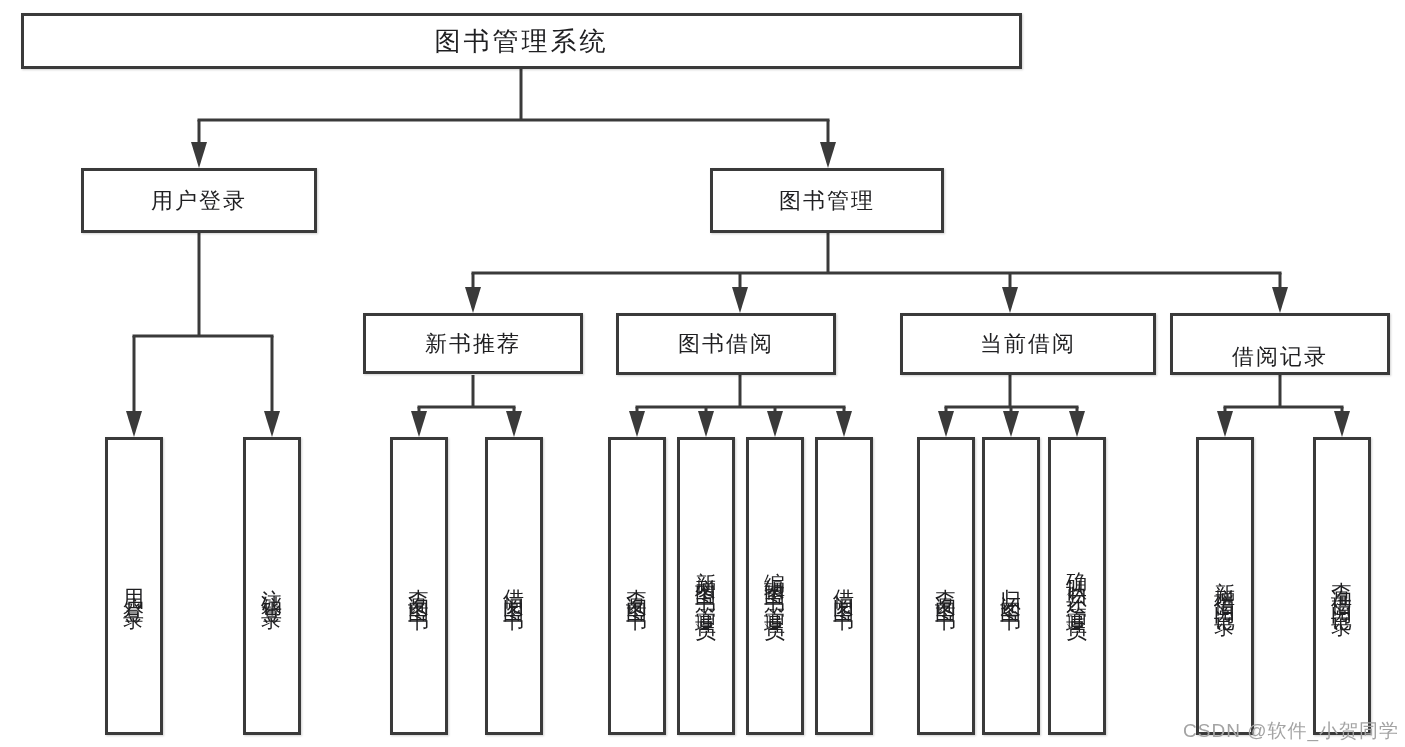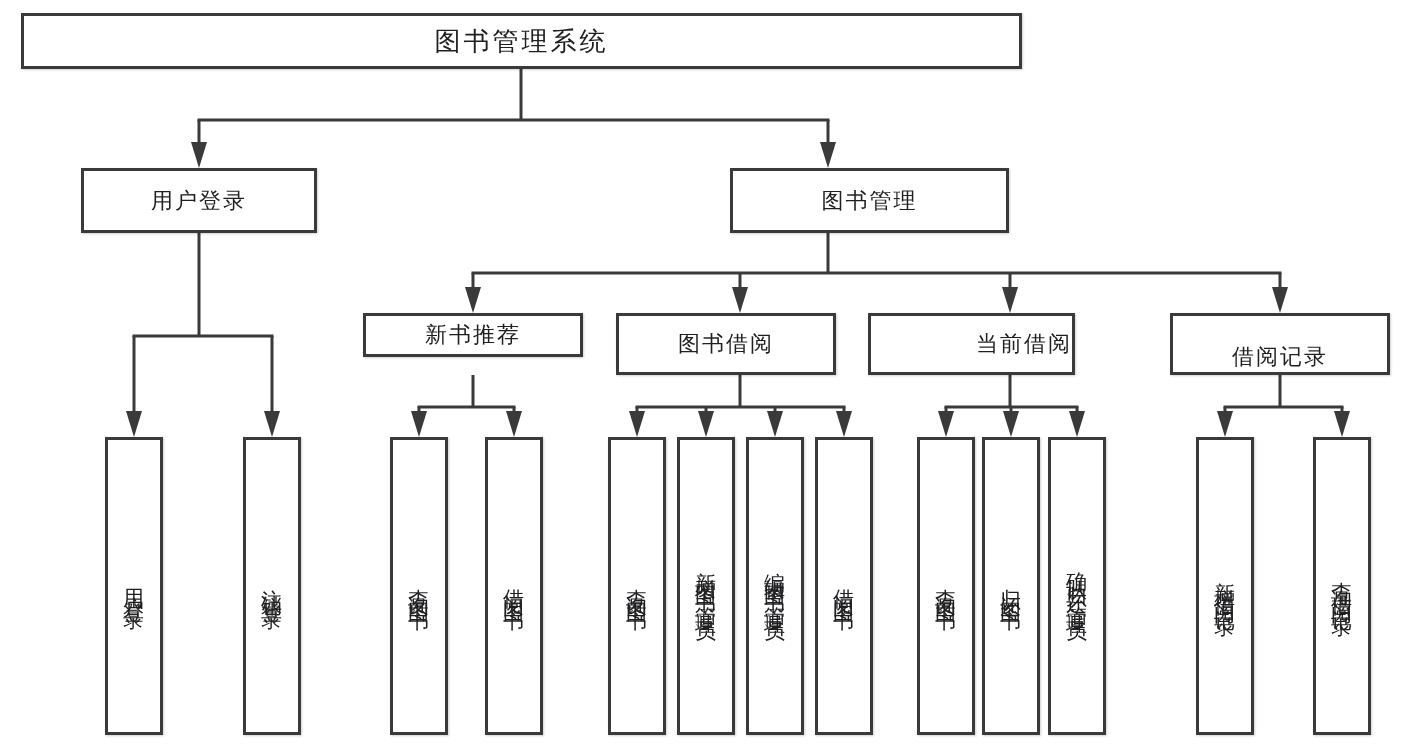--- a/index.html
+++ b/index.html
@@ -116,30 +116,30 @@
       <line x1="1342" y1="407" x2="1342" y2="423" stroke="#3a3a3a" stroke-width="3"></line>
       <polygon points="1334,411 1350,411 1342,437" fill="#3a3a3a"></polygon>
     </svg>
   <div id="nodes">
       <div class="node h root" style="left: 21px; top: 13px; width: 1001px; height: 56px;">
         <span class="label">图书管理系统</span>
       </div>
       <div class="node h" style="left: 81px; top: 168px; width: 236px; height: 65px;">
         <span class="label">用户登录</span>
       </div>
-      <div class="node h" style="left: 710px; top: 168px; width: 279px; height: 65px; margin-left: 20px;">
+      <div class="node h" style="left: 710px; top: 168px; width: 234px; height: 65px;">
         <span class="label">图书管理</span>
       </div>
-      <div class="node h" style="left: 363px; top: 313px; width: 220px; height: 44px;">
+      <div class="node h" style="left: 363px; top: 313px; width: 220px; height: 61px;">
         <span class="label">新书推荐</span>
       </div>
       <div class="node h" style="left: 616px; top: 313px; width: 220px; height: 62px;">
         <span class="label">图书借阅</span>
       </div>
-      <div class="node h" style="left: 868px; top: 313px; width: 207px; height: 62px; justify-content: flex-end;">
+      <div class="node h" style="left: 900px; top: 313px; width: 256px; height: 62px;">
         <span class="label">当前借阅</span>
       </div>
       <div class="node h" style="left: 1170px; top: 313px; width: 220px; height: 62px; align-items: flex-end;">
         <span class="label">借阅记录</span>
       </div>
       <div class="node v" style="left: 105px; top: 437px; width: 58px; height: 298px;">
         <span class="label">用户登录</span>
       </div>
       <div class="node v" style="left: 243px; top: 437px; width: 58px; height: 298px;">
         <span class="label">注销登录</span>
@@ -171,13 +171,14 @@
       <div class="node v" style="left: 1048px; top: 437px; width: 58px; height: 298px;">
         <span class="label">确认归还（管理员）</span>
       </div>
       <div class="node v" style="left: 1196px; top: 437px; width: 58px; height: 298px;">
         <span class="label">新增借阅记录</span>
       </div>
       <div class="node v" style="left: 1313px; top: 437px; width: 58px; height: 298px;">
         <span class="label">查询借阅记录</span>
       </div>
     </div>
+  <div class="watermark">CSDN @软件_小贺同学</div>
 </div>
 
 </body></html>

